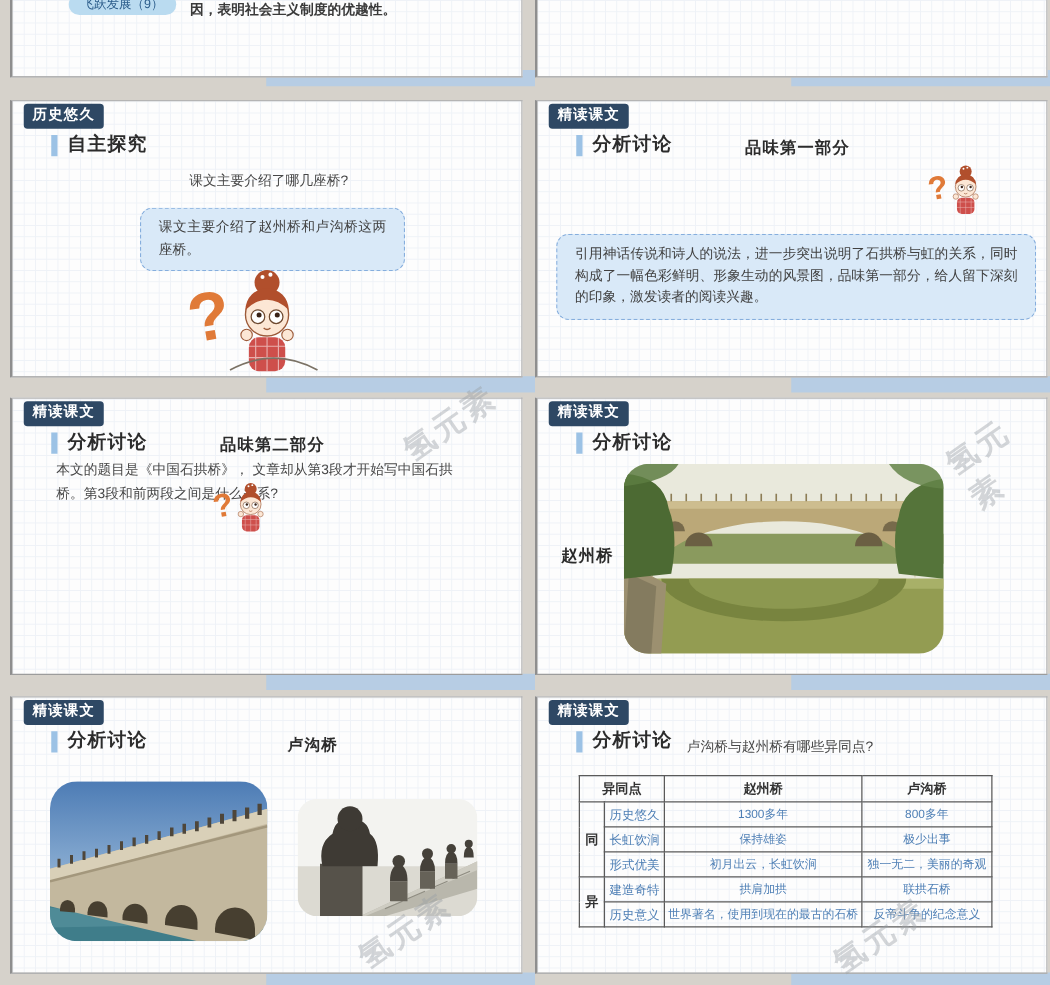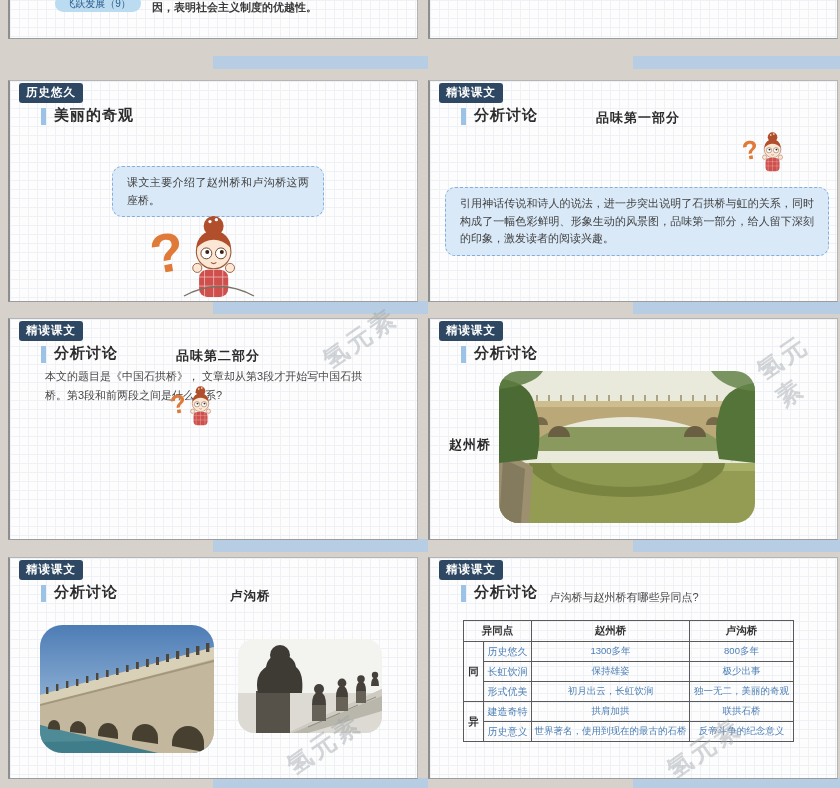--- a/index.html
+++ b/index.html
@@ -6,21 +6,21 @@
   .page{position:relative;width:840px;height:788px;background:#d6d2cb;overflow:hidden;
         font-family:"Liberation Sans","DejaVu Sans",sans-serif;}
   .shadow{position:absolute;width:215px;height:13px;background:#b7cde4;}
   .slide{position:absolute;width:410px;height:222px;box-sizing:border-box;
          background-color:#fdfdfd;
          background-image:linear-gradient(#eef2f7 1px,transparent 1px),
                           linear-gradient(90deg,#eef2f7 1px,transparent 1px);
          background-size:9px 9px;
          border:1px solid #b4b4b4;border-left:2px solid #8e8e8e;border-bottom-color:#9c9c9c;
          overflow:hidden;}
-  .slide.partial{height:39px;border-top:none;}
+  .slide.partial{height:62px;border-top:none;}
   .badge{position:absolute;top:2px;left:9px;background:#2e4864;color:#fff;font-weight:bold;
          font-size:11.5px;line-height:15px;padding:2px 7px 3px;border-radius:3px;letter-spacing:1px;}
   .tbar{position:absolute;left:31px;top:27px;width:5px;height:17px;background:#9cc2e5;}
   .title{position:absolute;left:44px;top:25px;font-size:15px;font-weight:bold;color:#2c2c2c;letter-spacing:1px;}
   .subtitle{position:absolute;left:166px;top:28px;font-size:13px;font-weight:bold;color:#2c2c2c;letter-spacing:1px;}
   .question{position:absolute;font-size:11px;color:#474747;text-align:center;}
   .answer{position:absolute;background:#d9e9f8;border:1px dashed #86aedd;border-radius:10px;
           font-size:11px;color:#414141;line-height:17.5px;padding:7px 14px;box-sizing:border-box;text-align:justify;}
   .pill{position:absolute;left:45px;top:-5px;width:86px;height:17px;background:#badbf0;border-radius:9px;
         color:#2b5c8a;font-size:10px;line-height:17px;text-align:center;}
@@ -77,21 +77,22 @@
 
   <section class="slide partial" style="left:8px;top:0">
     <span class="pill">飞跃发展（9）</span>
     <span class="frag">因，表明社会主义制度的优越性。</span>
   </section>
   <section class="slide partial" style="left:428px;top:0"></section>
 
   <section class="slide" style="left:8px;top:80px">
     <span class="badge">历史悠久</span>
     <span class="tbar"></span>
-    <span class="title">美丽的奇观</span>
+    <span class="title">自主探究</span>
+    <div class="question" style="left:0;top:56px;width:410px">课文主要介绍了哪几座桥?</div>
     <div class="answer" style="left:102px;top:85px;width:212px">课文主要介绍了赵州桥和卢沟桥这两座桥。</div>
     <svg class="girl-lg" style="left:140px;top:132px">
         <use href="#girl"></use>
       </svg>
     <svg class="mound" style="left:172px;top:202px" width="74" height="14">
       <path d="M2 13 Q 37 -6 72 13" stroke="#7b7265" stroke-width="1.4" fill="none"></path>
     </svg>
   </section>
 
   <section class="slide" style="left:428px;top:80px">

